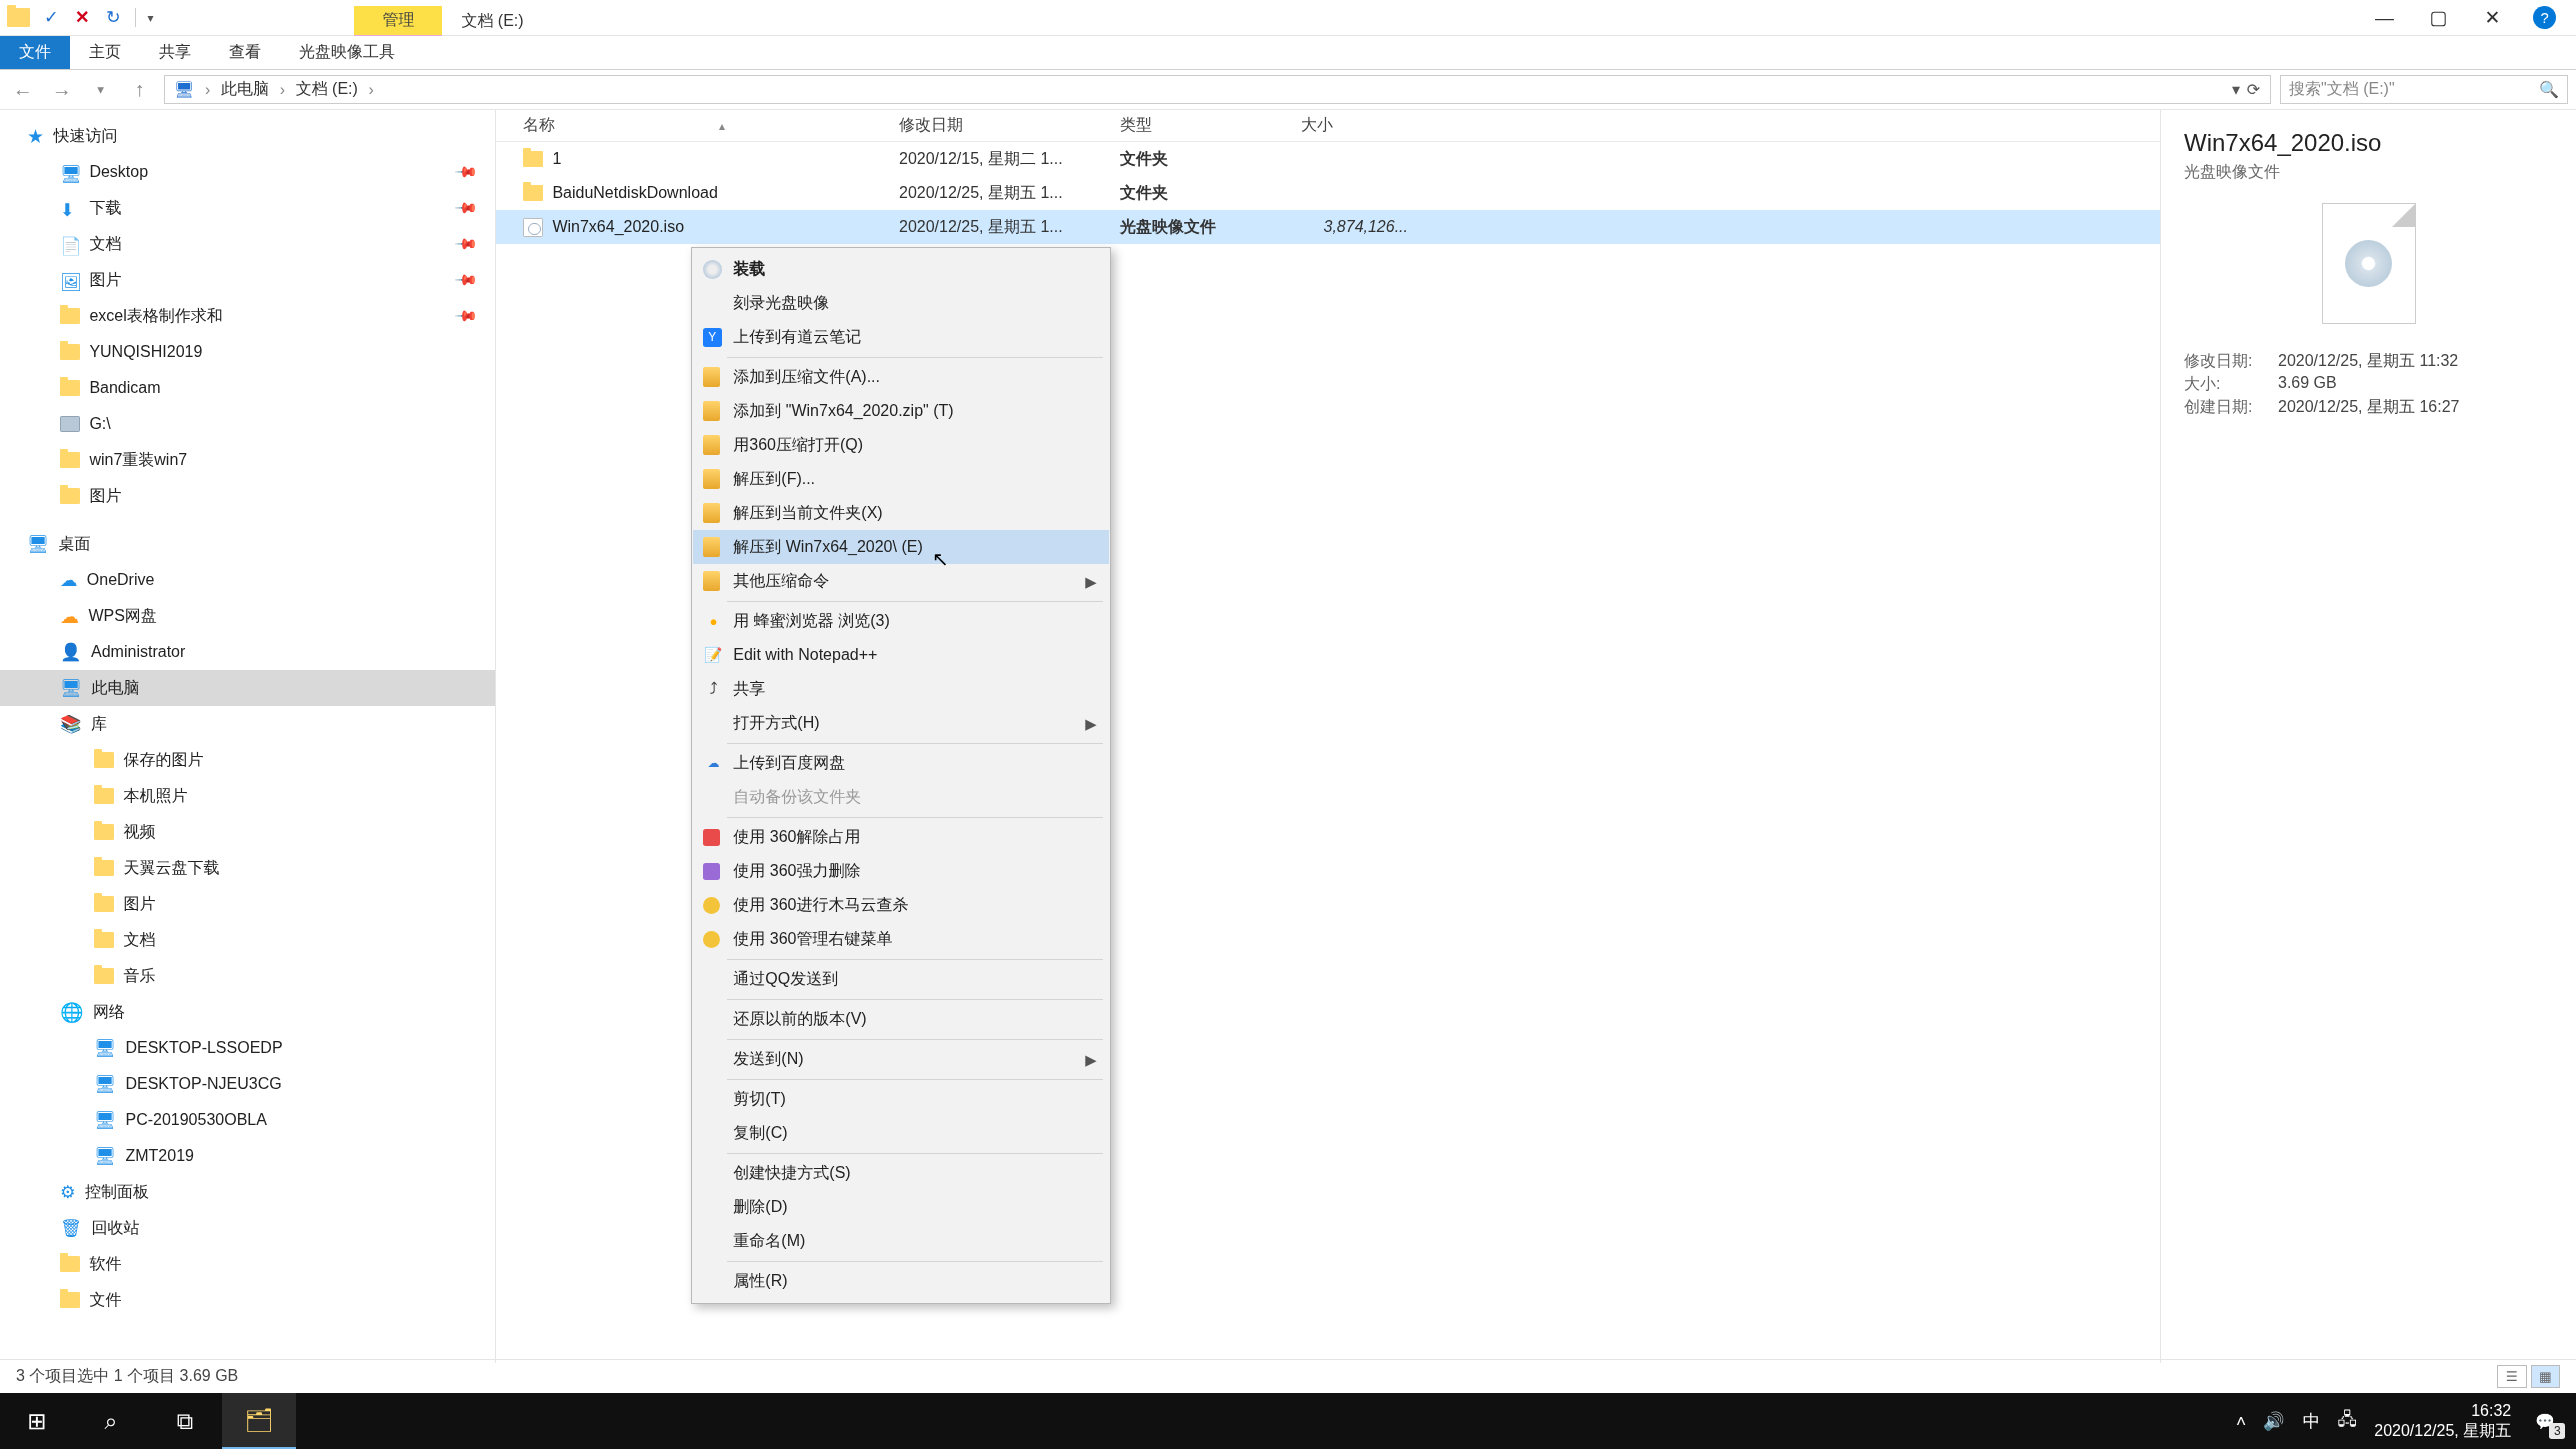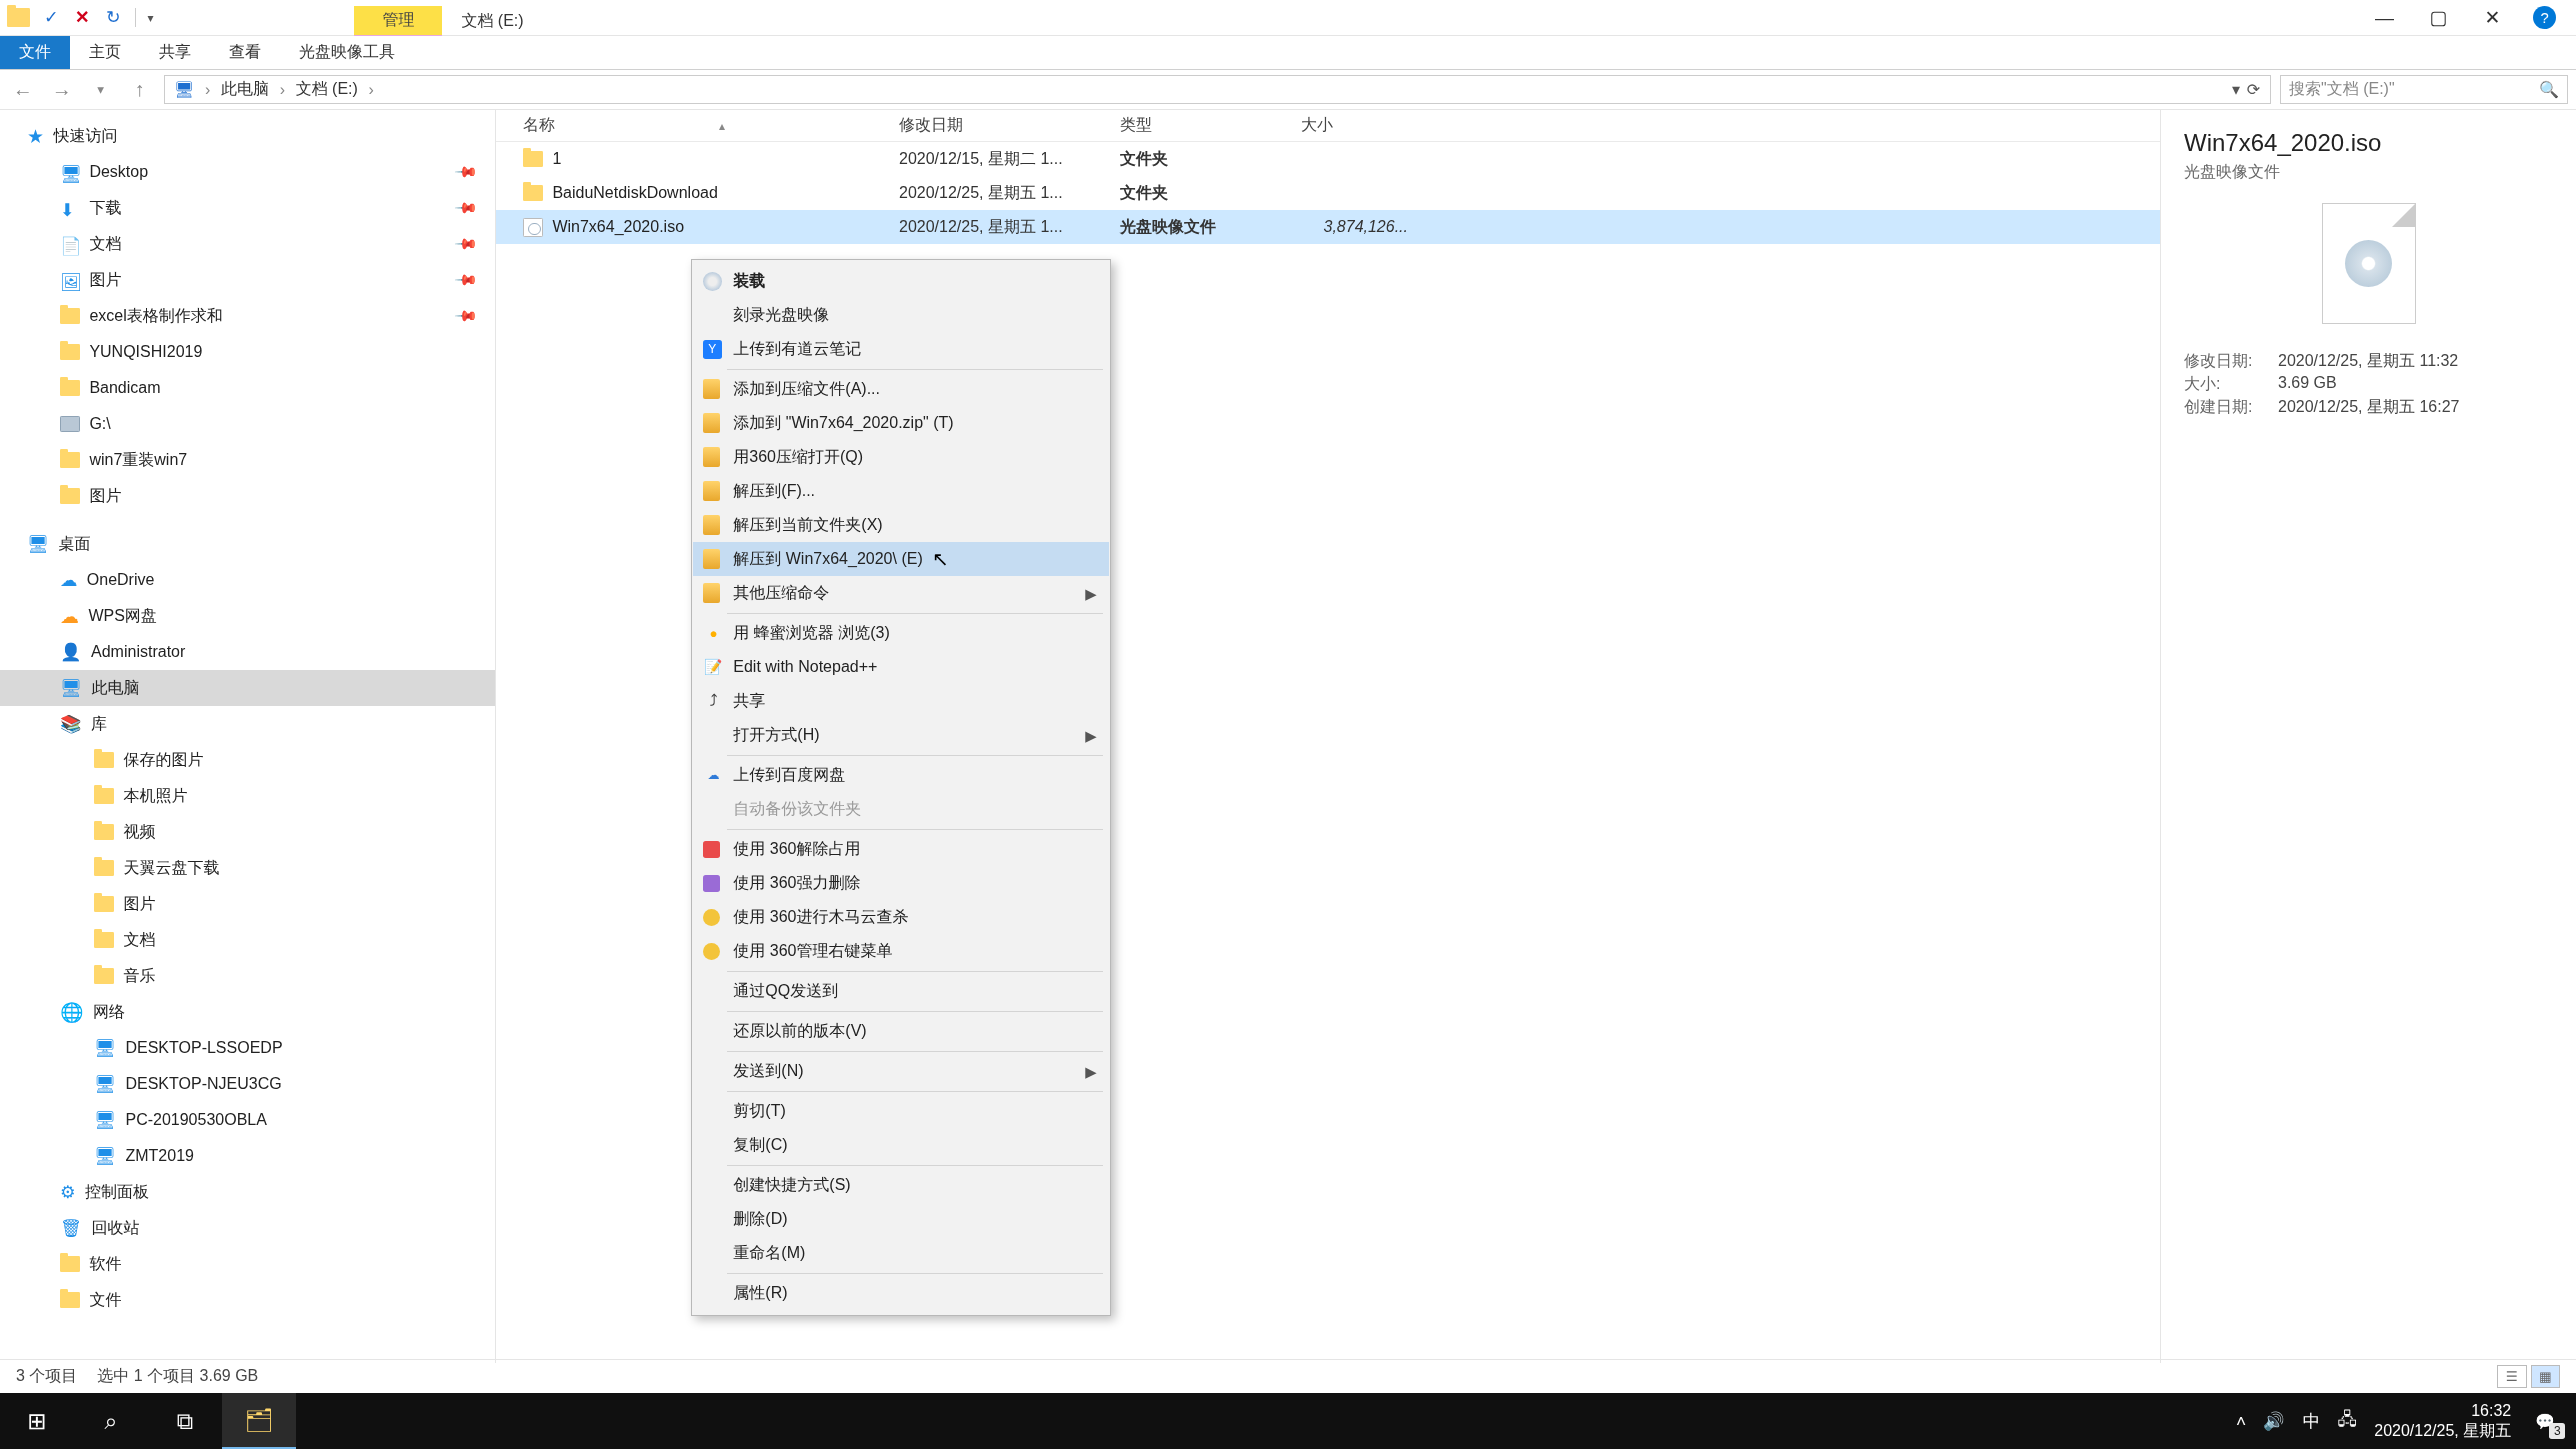--- a/index.html
+++ b/index.html
@@ -71,21 +71,21 @@
 .fr-name { width:376px; display:flex; align-items:center; gap:9.4px; }
 .fr-icon-folder { width:20px; height:16px; background:#ffd76b; border-radius:1.3px; position:relative; }
 .fr-icon-folder::before { content:""; position:absolute; left:0; top:-2.7px; width:8px; height:3.4px; background:#ffd76b; border-radius:1.3px 1.3px 0 0; }
 .fr-icon-iso { width:20px; height:19px; background:#fff; border:0.7px solid #bbb; border-radius:1.3px; position:relative; }
 .fr-icon-iso::after { content:""; position:absolute; left:4px; top:4px; width:10.7px; height:10.7px; border:1.3px solid #9bafc2; border-radius:50%; }
 .fr-mod { width:221px; color:#333; }
 .fr-type { width:181px; color:#333;font-weight:bold; }
 .fr-size { width:134px; text-align:right; padding-right:27px; color:#333;font-style:italic; }
 
 
-.ctx-menu { position:absolute; left:691px; top:259px; width:420px; background:#f2f2f2; border:0.7px solid #b8b8b8; box-shadow:4px 4px 9.4px rgba(0,0,0,.25); padding:4px 1.3px; }
+.ctx-menu { position:absolute; left:691px; top:247px; width:420px; background:#f2f2f2; border:0.7px solid #b8b8b8; box-shadow:4px 4px 9.4px rgba(0,0,0,.25); padding:4px 1.3px; }
 .ctx-item { height:34px; display:flex; align-items:center; padding-left:40px; padding-right:13.4px; color:#222; position:relative; }
 .ctx-item.hover { background:#c5dcf2; }
 .ctx-item.disabled { color:#9a9a9a; }
 .ctx-sep { height:0.7px; background:#d4d4d4; margin:2.7px 5.4px 2.7px 34px; }
 .ctx-icon { position:absolute; left:9.4px; width:21.5px; height:21.5px; display:flex; align-items:center; justify-content:center; font-size:17.4px; }
 .ctx-sub { position:absolute; right:12px; color:#555; font-size:14.8px; }
 .ci-disc { background:radial-gradient(circle,#eee 30%,#bcd 70%); border-radius:50%; width:19px; height:19px; }
 .ci-ynote { background:#1d7eff; color:#fff; width:19px; height:19px; border-radius:2.7px; font-size:12px; text-align:center; line-height:19px; }
 .ci-zip { background:linear-gradient(#ffd36b,#e8a72c); width:17.4px; height:20px; border-radius:2px; }
 .ci-honey { color:#ffb000; font-size:13.4px; }
@@ -100,21 +100,21 @@
 .preview { width:416px; border-left:0.7px solid #e5e5e5; padding:19px 23px; }
 .pv-title { font-size:24px; color:#222; margin-bottom:5.4px; }
 .pv-sub { color:#666; margin-bottom:20px; }
 .pv-thumb { width:94px; height:121px; border:0.7px solid #ccc; margin:13.4px auto 27px; display:flex; align-items:center; justify-content:center; position:relative; }
 .pv-thumb::before { content:""; position:absolute; right:0; top:0; width:23px; height:23px; background:linear-gradient(135deg,transparent 48%,#ccc 52%); }
 .pv-disc { width:47px; height:47px; border-radius:50%; background:radial-gradient(circle,#fff 18%,#d6e1ea 22%,#b8cbda 80%); }
 .pv-meta { display:grid; grid-template-columns:94px 1fr; row-gap:2px; color:#444; }
 .pv-meta .k { color:#666; }
 
 
-.status { position:absolute; left:0; bottom:56px; height:34px; width:100%; border-top:0.7px solid #e5e5e5; display:flex; align-items:center; padding:0 16px; color:#444; gap:20px; }
+.status { position:absolute; left:0; bottom:56px; height:34px; width:100%; border-top:0.7px solid #e5e5e5; display:flex; align-items:center; padding:0 16px; color:#444; }
 .status-right { margin-left:auto; display:flex; gap:4px; }
 .view-btn { width:29.5px; height:23px; border:0.7px solid #bbb; display:flex; align-items:center; justify-content:center; color:#666; font-size:13.4px; }
 .view-btn.active { background:#cfe6ff; }
 
 
 .taskbar { position:absolute; left:0; bottom:0; height:56px; width:100%; background:#101010; display:flex; align-items:center; color:#fff; }
 .tb-left { display:flex; align-items:center; height:100%; }
 .tb-btn { width:74px; height:100%; display:flex; align-items:center; justify-content:center; font-size:23px; color:#fff; }
 .tb-btn.active { background:#2b2b2b; border-bottom:2.7px solid #76b9ed; }
 .tb-fe { color:#ffd76b; }

